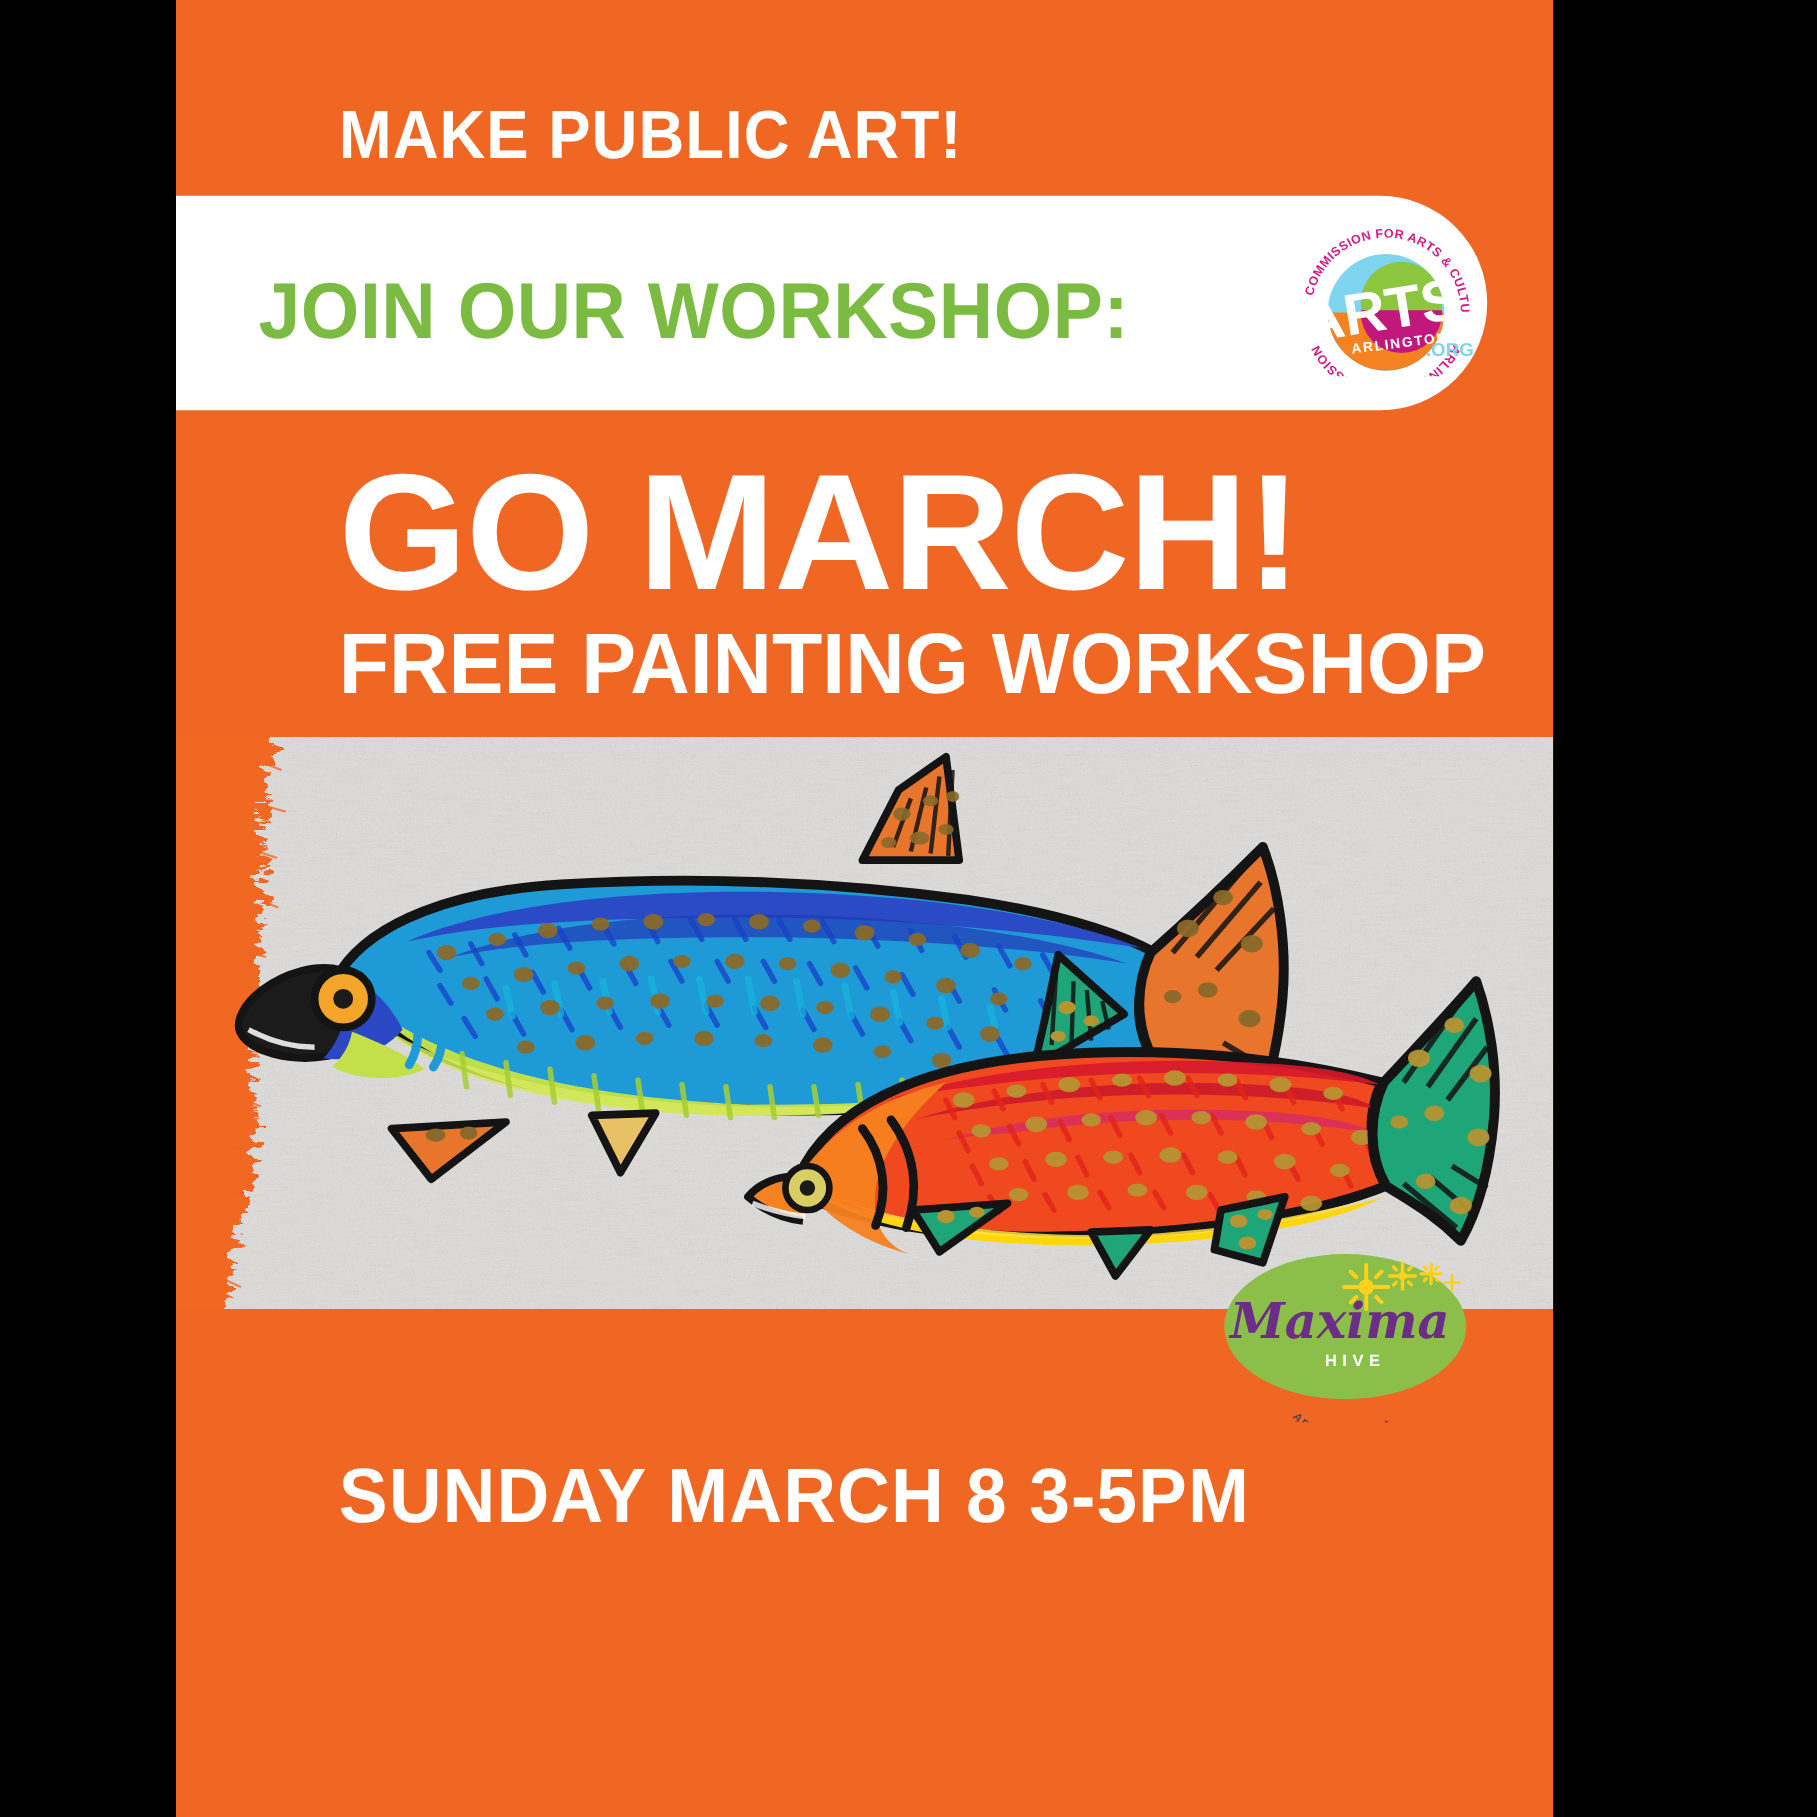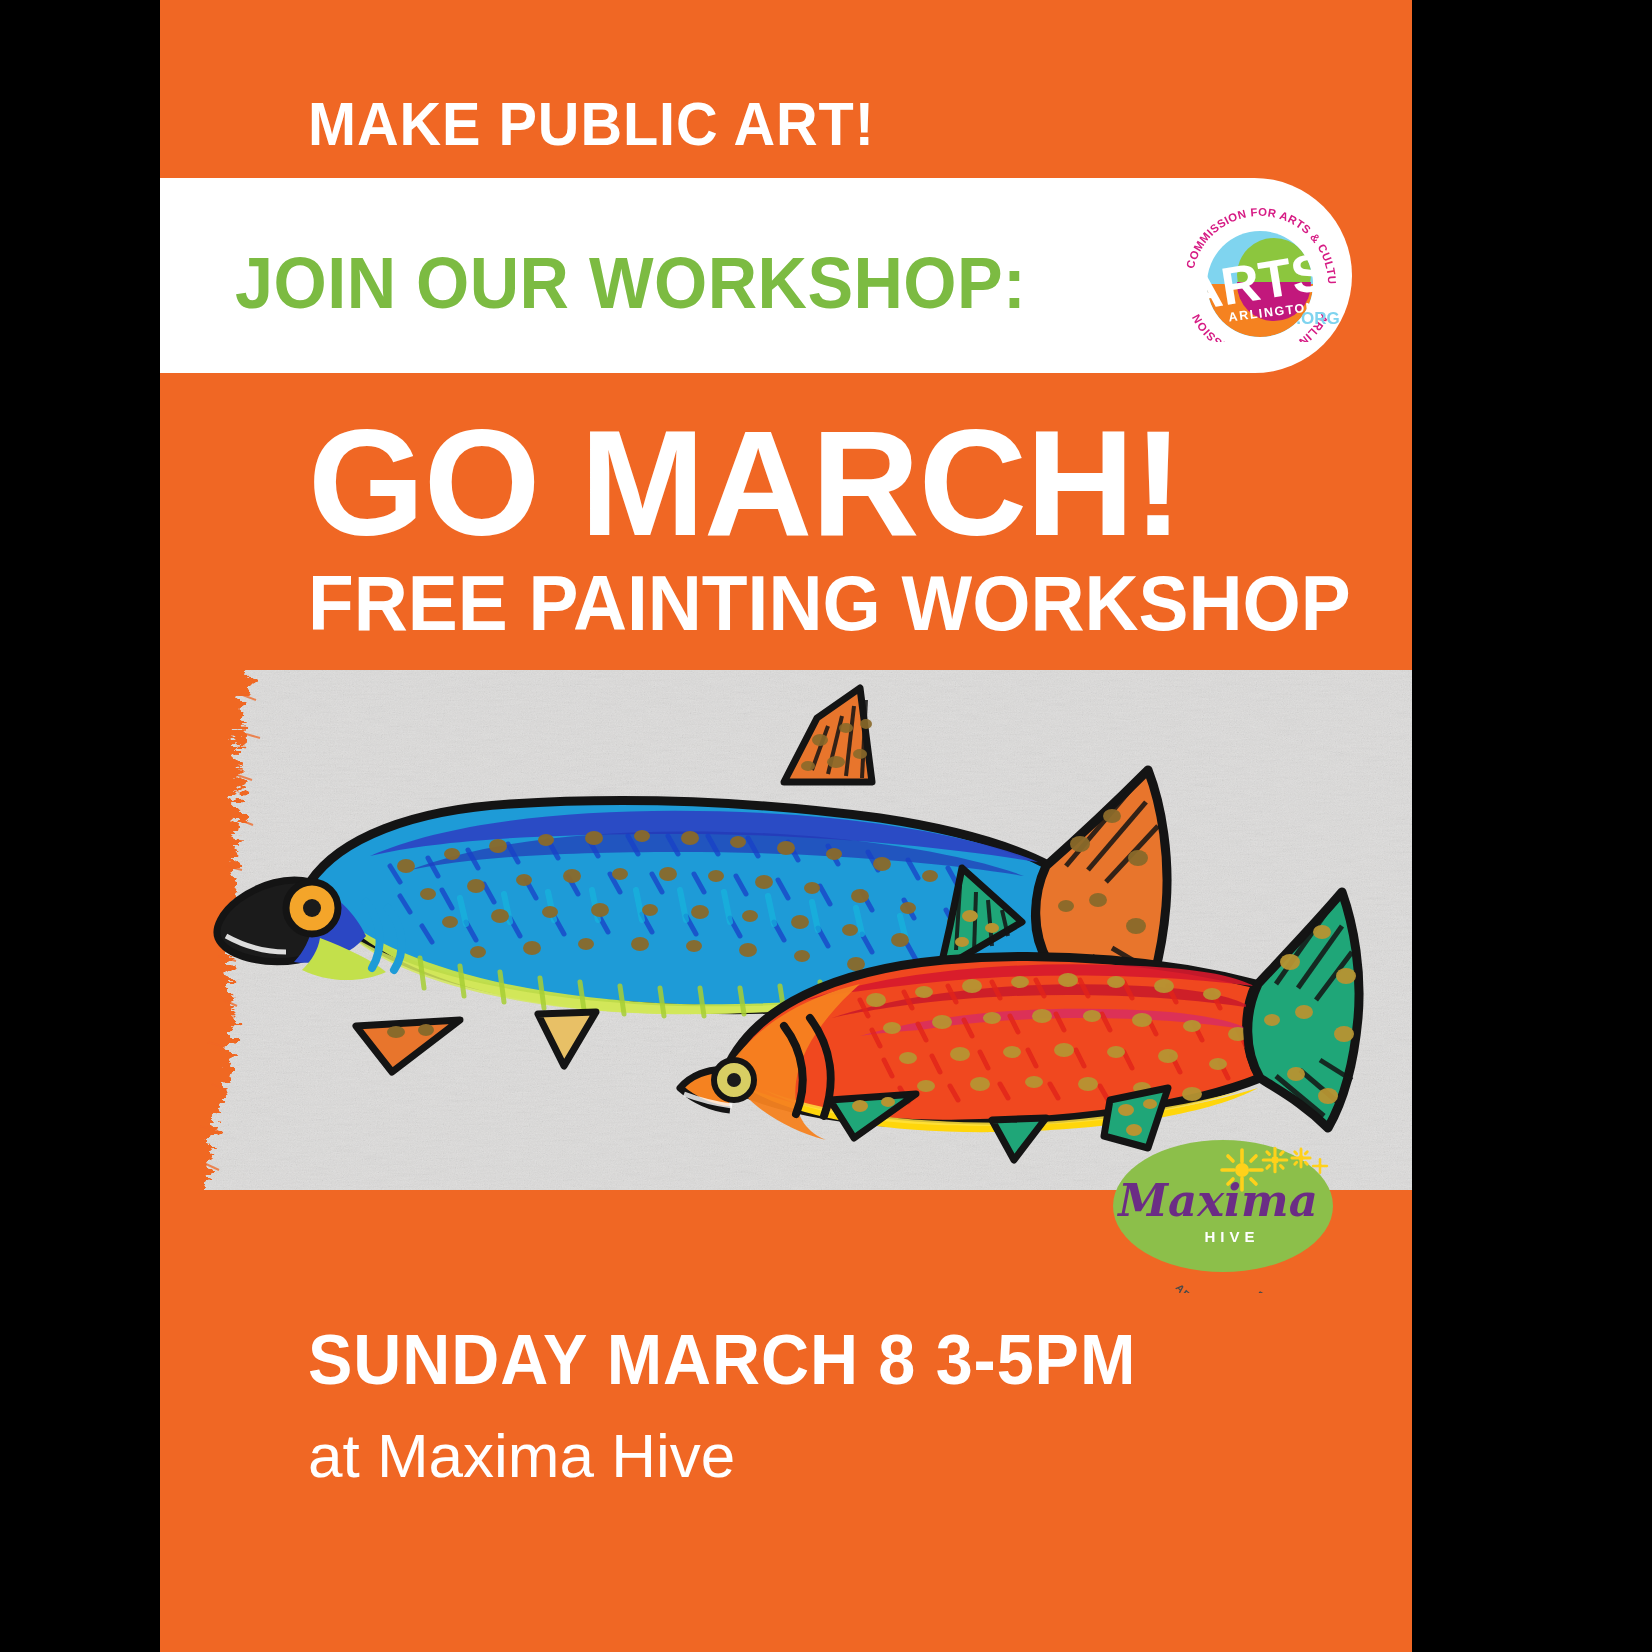--- a/index.html
+++ b/index.html
@@ -615,14 +615,13 @@
 
       <text x="108" y="98" font-size="45" fill="#6B2D85" text-anchor="middle" font-family="DejaVu Serif, serif" font-style="italic" font-weight="bold">Maxima</text>
       <text x="122" y="124" font-size="15" fill="#FFFFFF" text-anchor="middle" letter-spacing="5" font-weight="bold" font-family="Liberation Sans, sans-serif">HIVE</text>
       <text font-size="10.5" fill="#4A4A4A" font-weight="bold" letter-spacing="1.6" font-family="Liberation Sans, sans-serif">
         <textPath href="#mhArc" startOffset="21%">ARLINGTON, MA</textPath>
       </text>
     </svg>
   </div>
 
   <div class="datetime">SUNDAY MARCH 8  3-5PM</div>
-  <div class="venue">at Maxima Hive</div>
 </div>
 
 </body></html>

